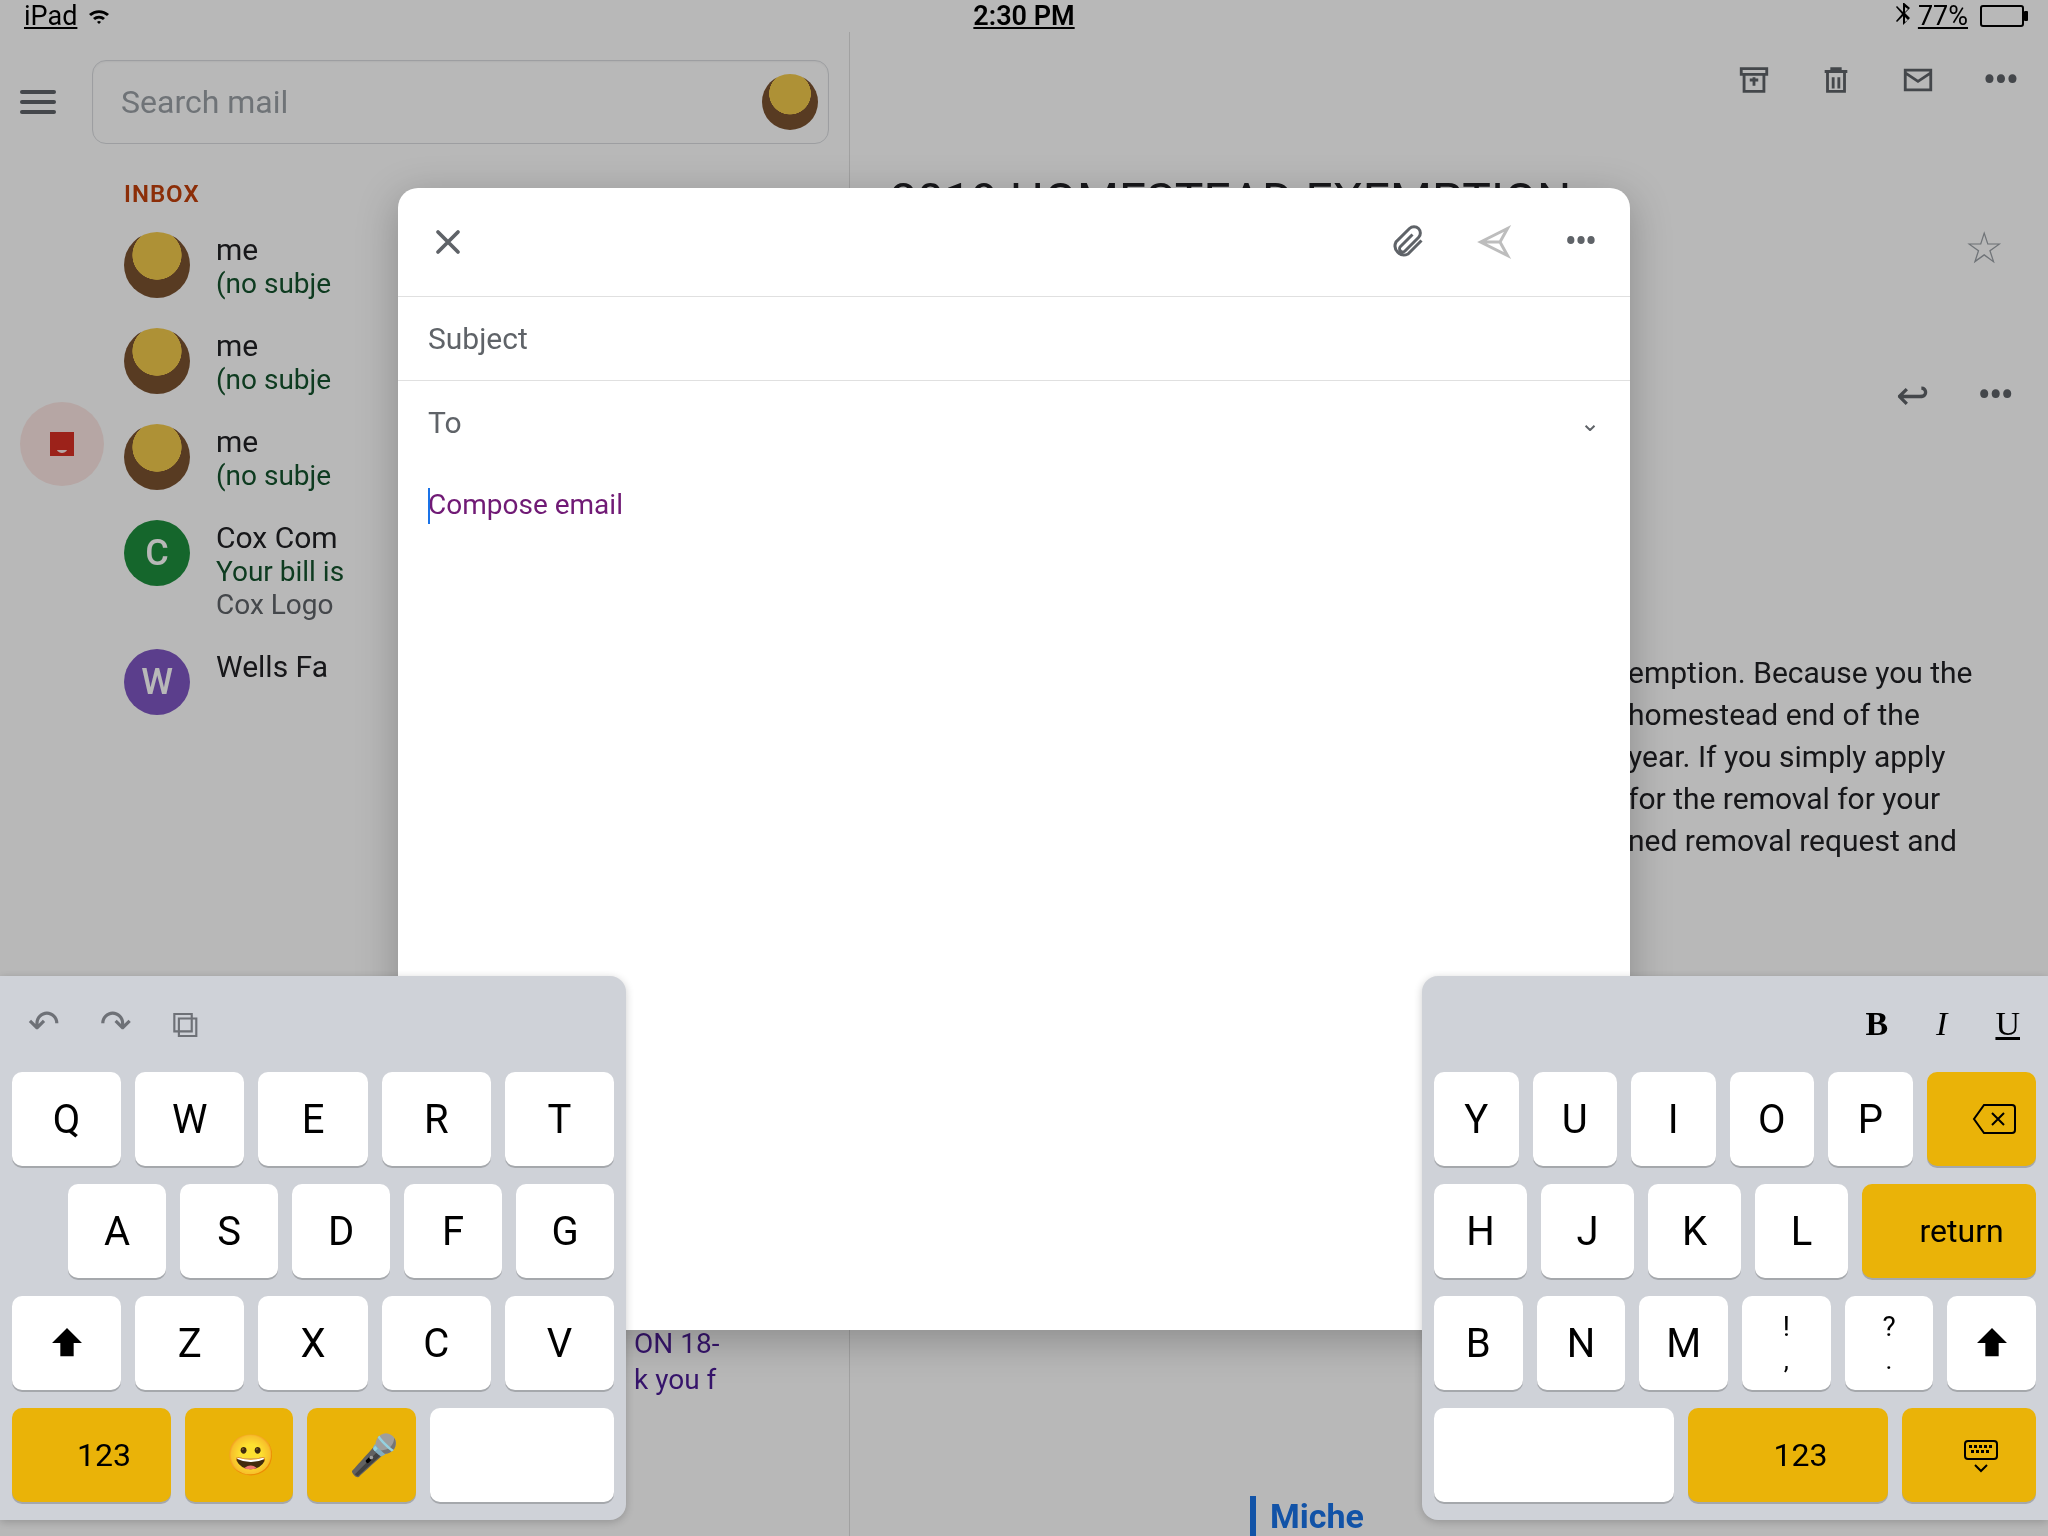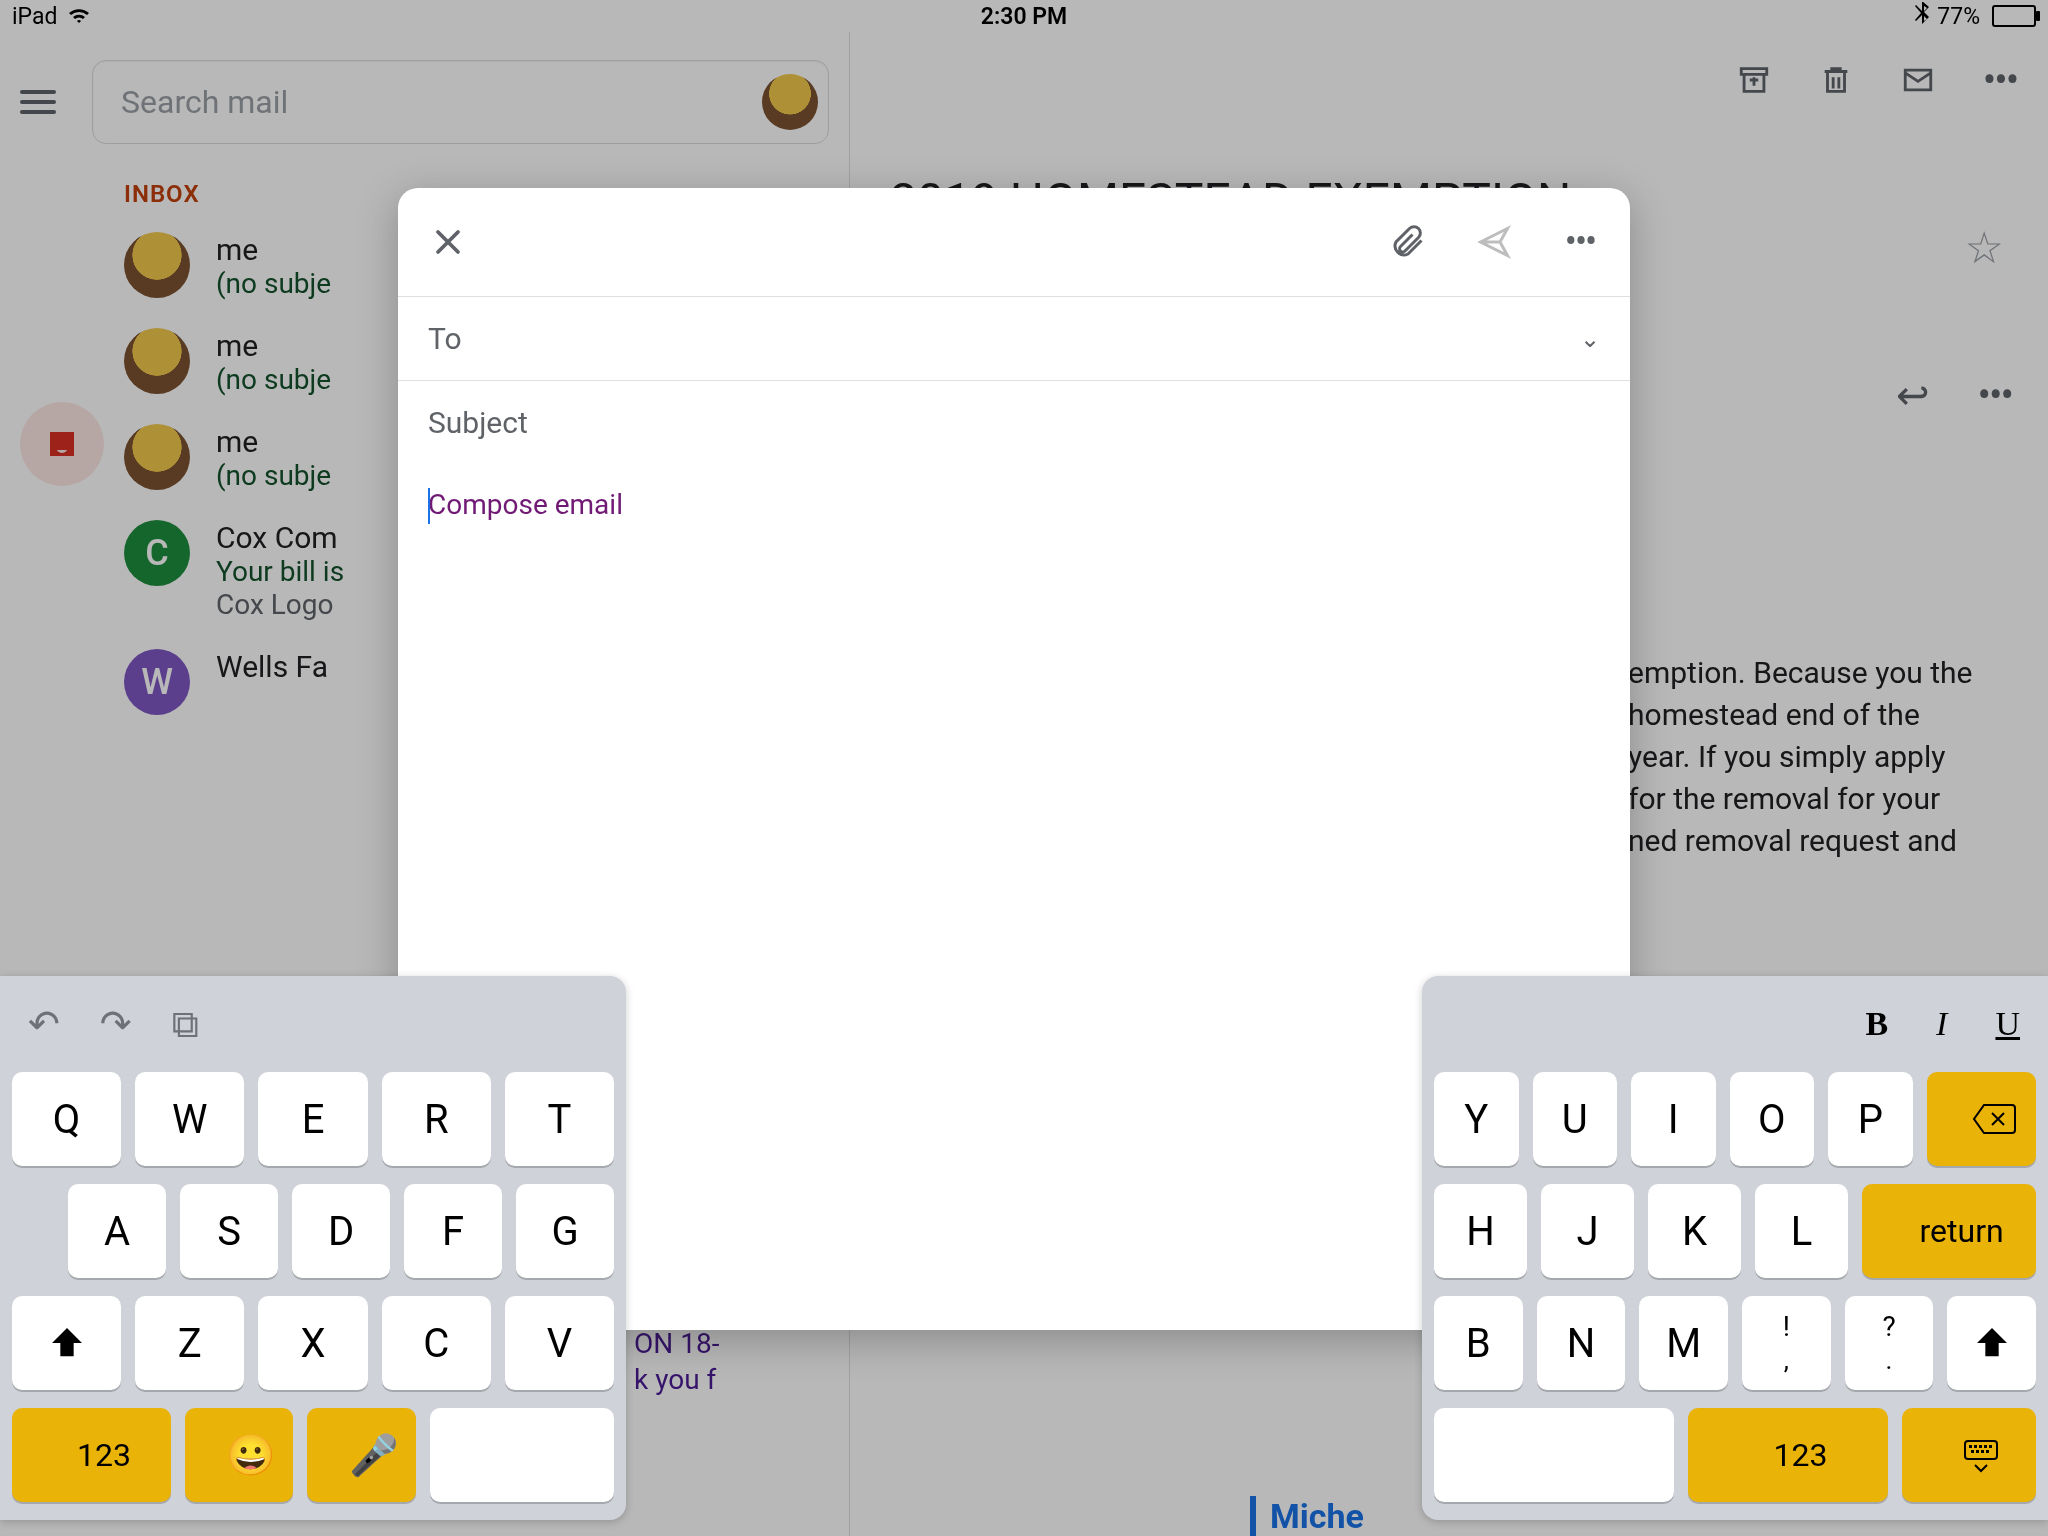--- a/index.html
+++ b/index.html
@@ -13,23 +13,24 @@
   position: relative;
 }
 
 .statusbar {
   position: absolute;
   top: 0; left: 0; right: 0;
   height: 32px;
   background: #fff;
   display: flex;
   align-items: center;
-  font-size: 23px;
-  padding: 0 12px;
+  font-size: 27px;
+  padding: 0 24px;
   z-index: 1;
+  text-decoration: underline;
 }
 .statusbar .sb-left { display: flex; align-items: center; gap: 10px; flex: 1; }
 .statusbar .sb-center { flex: 1; text-align: center; font-weight: 600; }
 .statusbar .sb-right { flex: 1; display: flex; justify-content: flex-end; align-items: center; gap: 8px; }
 .statusbar .battery {
   width: 40px; height: 18px; border: 2px solid #000; border-radius: 3px;
   position: relative; margin-left: 4px;
 }
 .statusbar .battery::after {
   content: ""; position: absolute; right: -6px; top: 4px; width: 4px; height: 10px; background: #000; border-radius: 1px;
@@ -334,25 +335,25 @@
       </span>
       <span class="icn">
         <svg viewBox="0 0 24 24" width="36" height="36">
             <path fill="none" stroke="#bdbdbd" stroke-width="2" d="M3 12l18-9-5 9 5 9-18-9zm0 0h13"></path>
           </svg>
       </span>
       <span class="icn ico-dots" style="font-size:36px;color:#5f6368">•••</span>
     </div>
   </div>
   <div class="compose-row">
+    <span>Subject</span>
+  </div>
+  <div class="compose-row">
     <span>To</span>
     <span class="chev">⌄</span>
-  </div>
-  <div class="compose-row">
-    <span>Subject</span>
   </div>
   <div class="compose-body">
     <span class="cursor"></span>
     <span>Compose email</span>
   </div>
 </div>
 
 <div class="kb left">
   <div class="kb-toprow">
     <span>↶</span>

